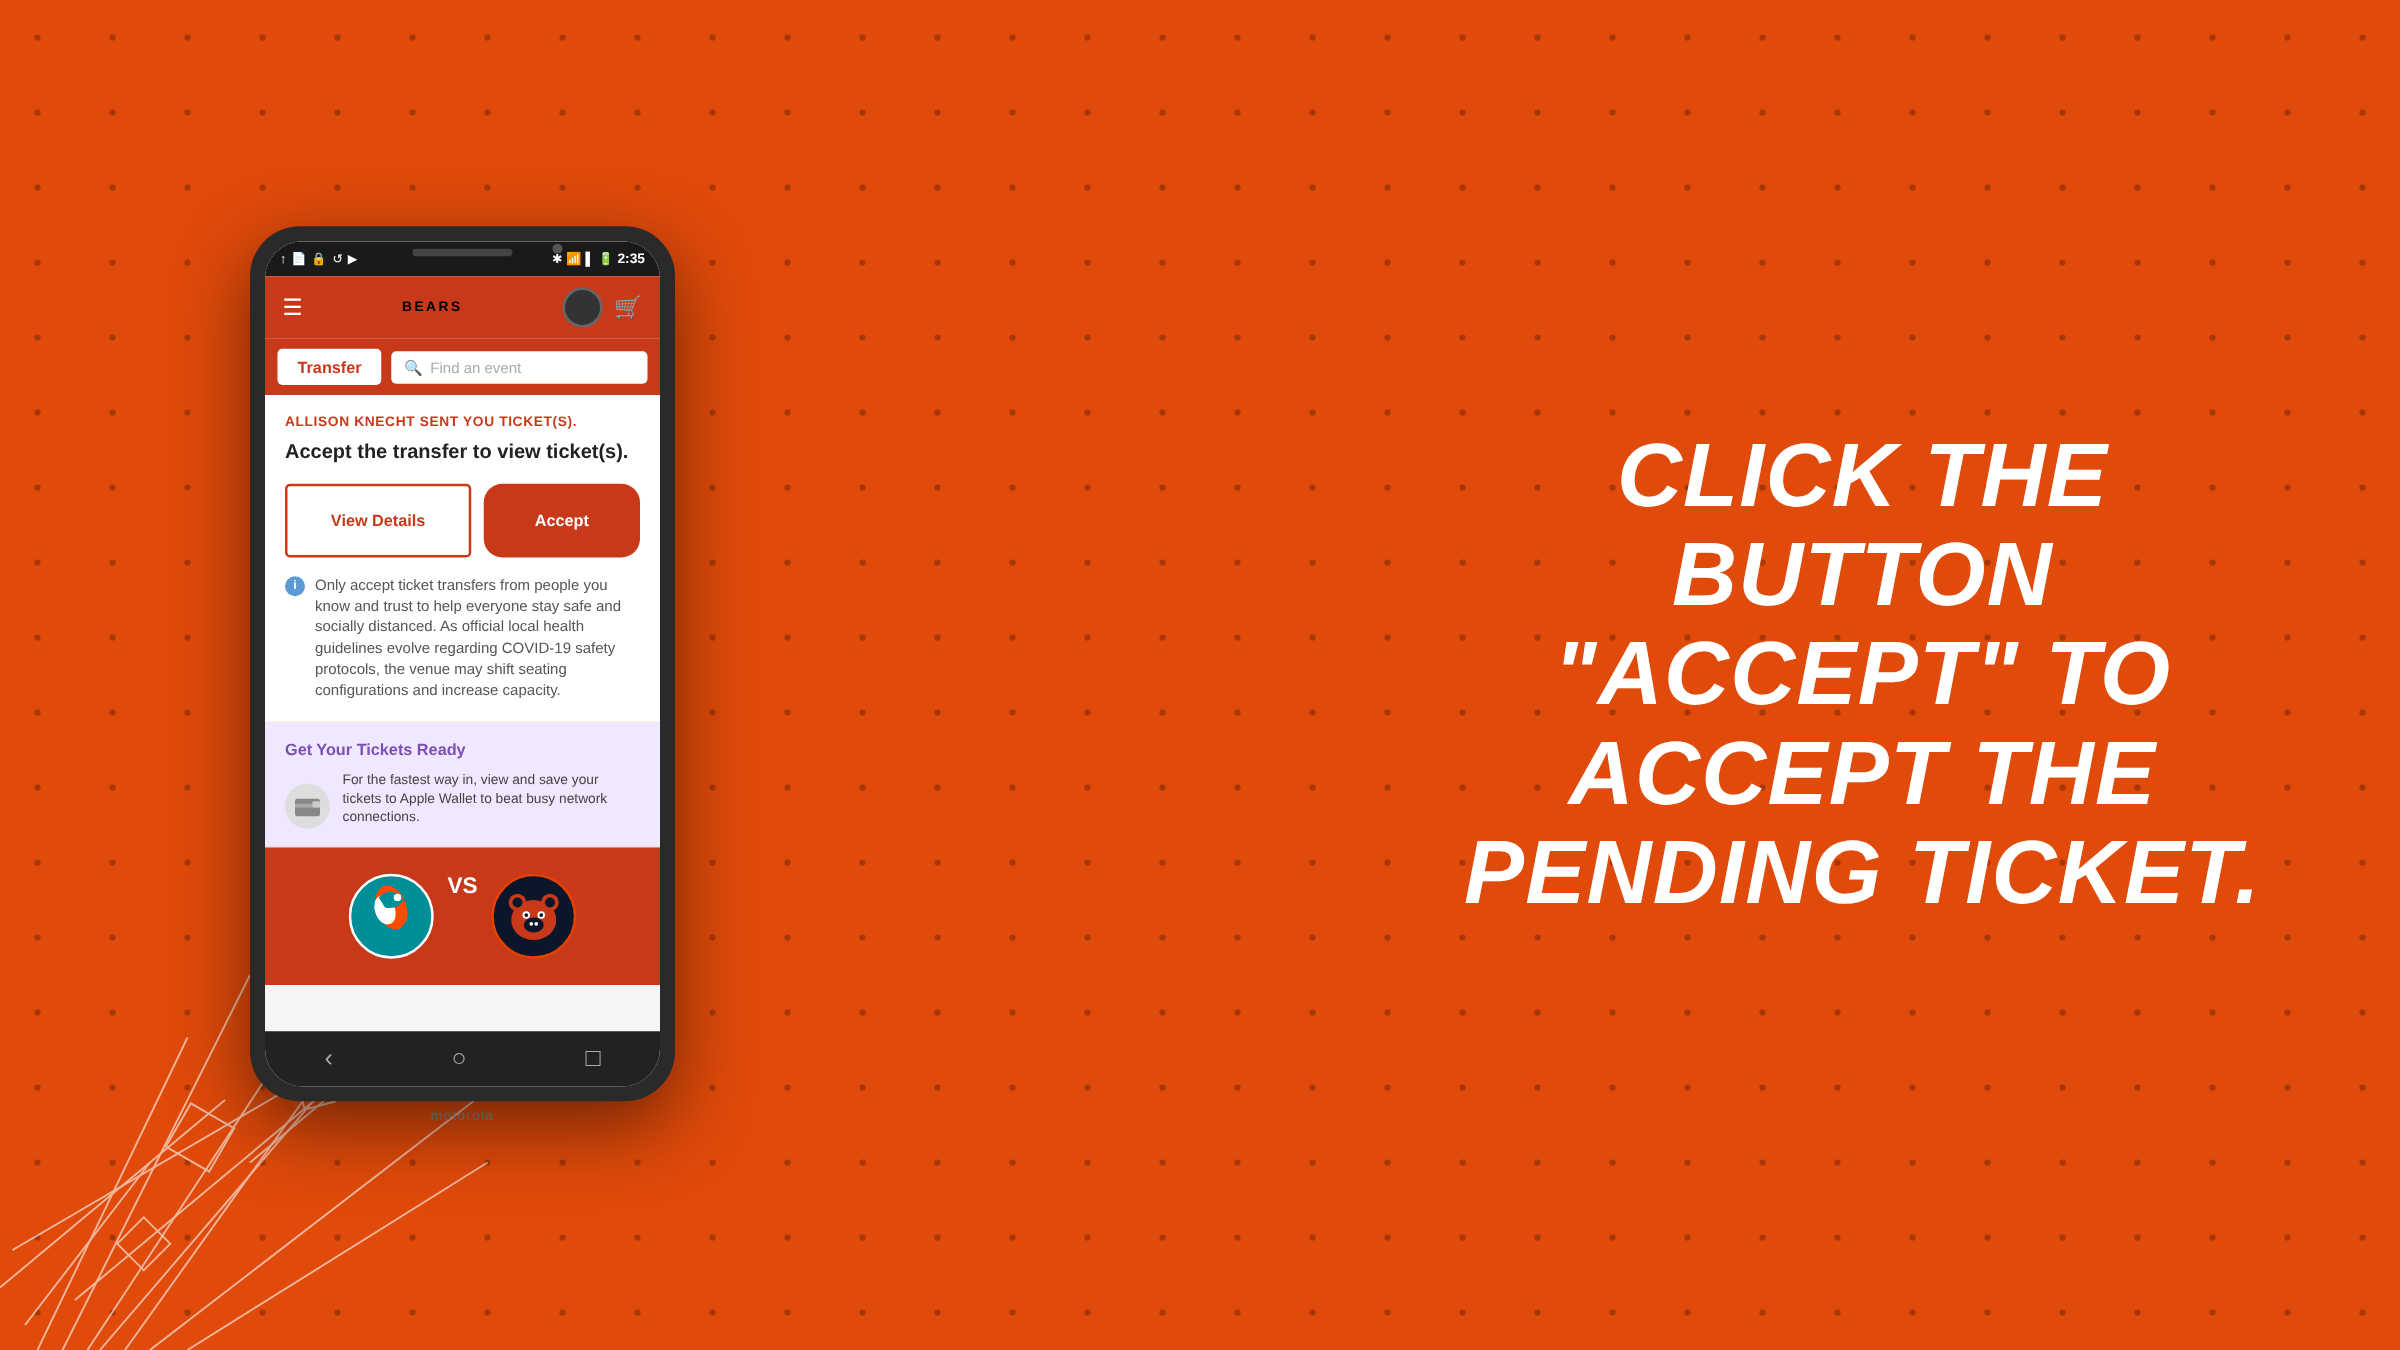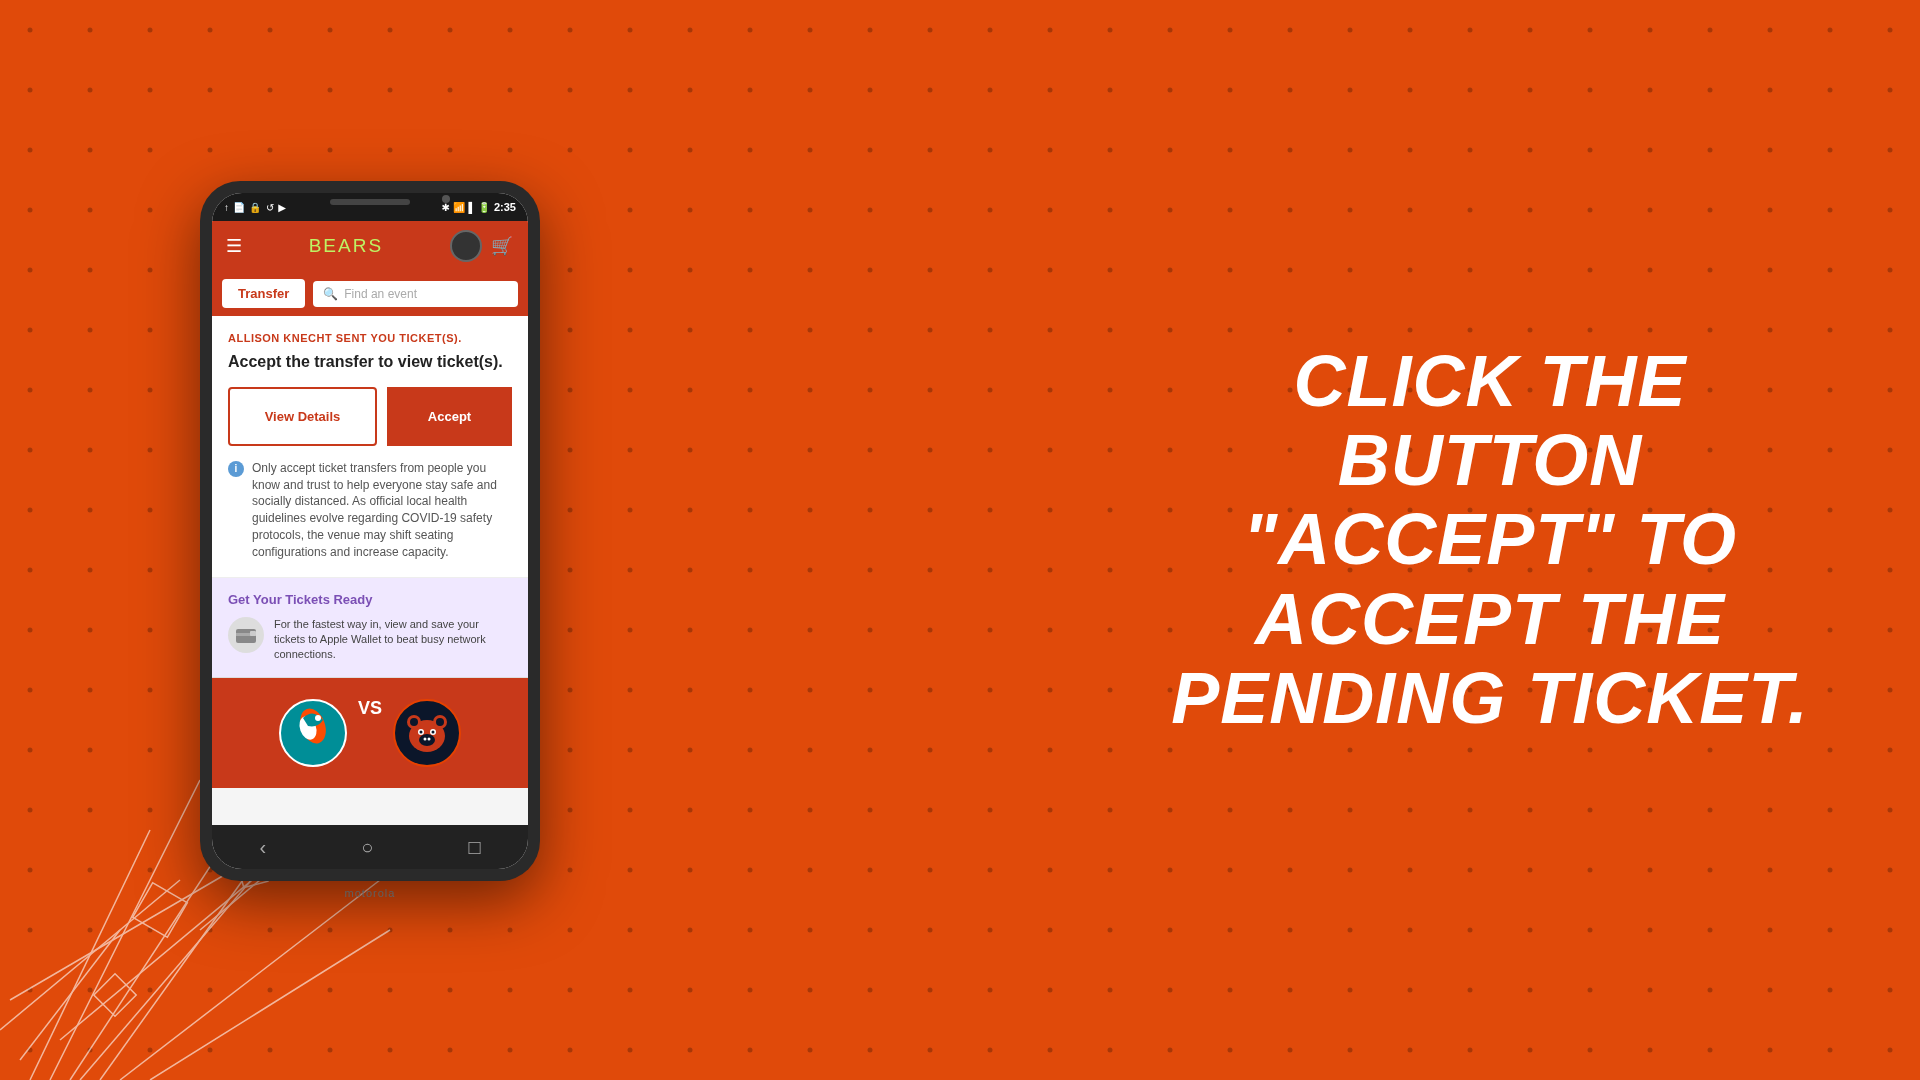--- a/index.html
+++ b/index.html
@@ -141,23 +141,23 @@
       flex-shrink: 0;
     }
 
     .hamburger-icon {
       color: white;
       font-size: 18px;
       cursor: pointer;
     }
 
     .bears-logo {
-      color: #bef264;
-      font-size: 19px;
-      font-weight: normal;
+      color: #000000;
+      font-size: 11px;
+      font-weight: bold;
       letter-spacing: 2px;
       text-transform: uppercase;
     }
 
     .header-right {
       display: flex;
       align-items: center;
       gap: 10px;
     }
 
@@ -267,21 +267,21 @@
     }
 
     .btn-accept {
       flex: 1;
       padding: 10px;
       border: none;
       background: #C8391A;
       color: white;
       font-weight: bold;
       font-size: 13px;
-      border-radius: 0;
+      border-radius: 15px;
       cursor: pointer;
       text-align: center;
     }
 
     .info-box {
       display: flex;
       gap: 8px;
       align-items: flex-start;
     }
 
@@ -316,21 +316,21 @@
 
     .tickets-ready-title {
       color: #7b4fb5;
       font-weight: bold;
       font-size: 13px;
       margin-bottom: 10px;
     }
 
     .tickets-ready-content {
       display: flex;
-      align-items: flex-start;
+      align-items: flex-end;
       gap: 10px;
     }
 
     .wallet-icon {
       width: 36px;
       height: 36px;
       flex-shrink: 0;
     }
 
     .tickets-ready-text {

